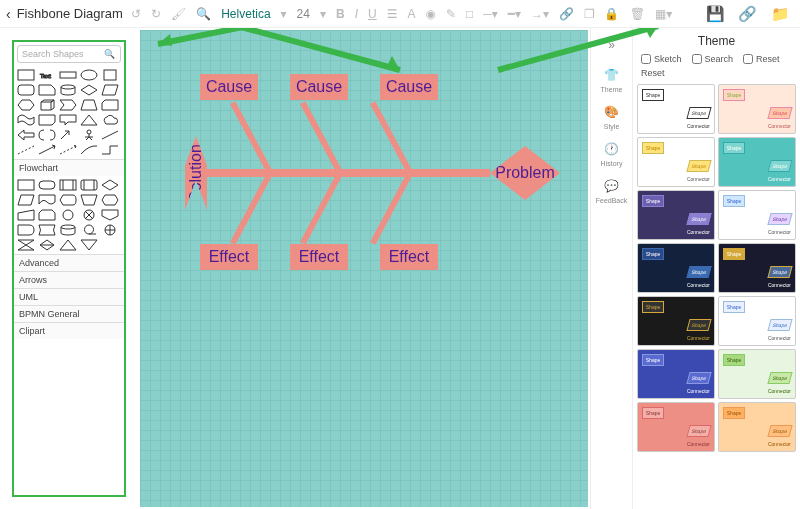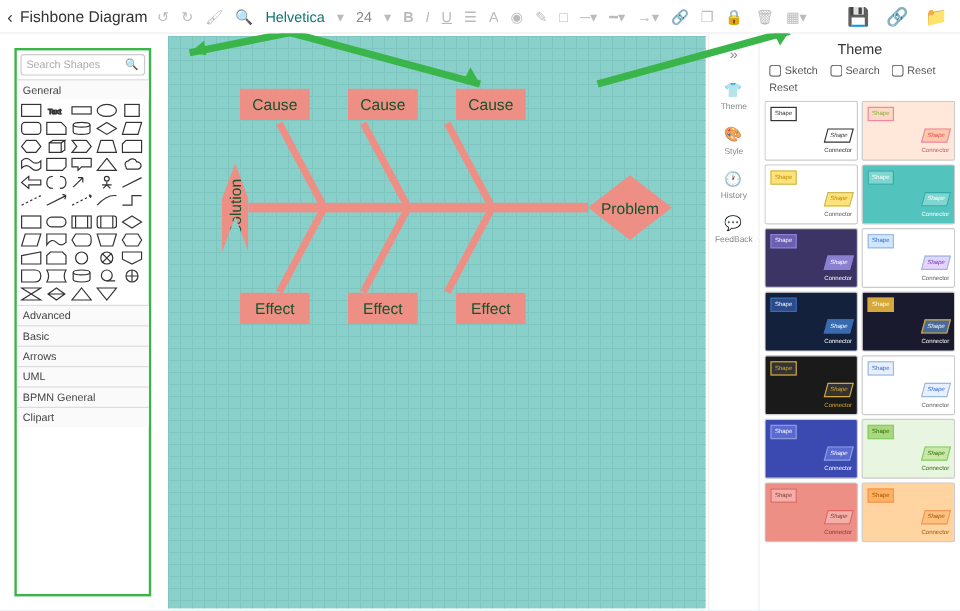--- a/index.html
+++ b/index.html
@@ -15,21 +15,21 @@
 .left{width:114px;border:2px solid #3ab54a;margin:12px;display:flex;flex-direction:column;font-size:9px;color:#444;overflow:hidden}
 .search{margin:3px;border:1px solid #ccc;border-radius:3px;height:18px;display:flex;align-items:center;padding:0 4px;font-size:9px;color:#aaa}
 .search .mag{margin-left:auto;color:#999}
 .cat{padding:3px 5px;border-top:1px solid #ddd;background:#fafafa;font-size:9px}
 .shapes{display:flex;flex-wrap:wrap;padding:2px;gap:1px}
 .sh{width:20px;height:14px;display:flex;align-items:center;justify-content:center}
 .sh svg{width:18px;height:12px}
 .sh svg *{stroke:#333;stroke-width:1;fill:none}
 .canvas-wrap{flex:1;background:#8ad0ca;position:relative;background-image:linear-gradient(#7fc5bf 1px,transparent 1px),linear-gradient(90deg,#7fc5bf 1px,transparent 1px);background-size:10px 10px;margin:2px}
 .diag{position:absolute;inset:0}
-.box{position:absolute;background:#ee8f85;display:flex;align-items:center;justify-content:center;font-size:13px;color:#14532d}
+.box{position:absolute;background:#ee8f85;display:flex;align-items:center;justify-content:center;font-size:16px;color:#4c1d95}
 .sol{left:45px;top:106px;width:22px;height:74px;writing-mode:vertical-rl;transform:rotate(180deg);background:linear-gradient(#ee8f85 0,#ee8f85 50%,transparent 50%),linear-gradient(to bottom right,transparent 49%,#ee8f85 50%) 0 0/11px 37px no-repeat,linear-gradient(to bottom left,transparent 49%,#ee8f85 50%) 11px 0/11px 37px no-repeat;background:#ee8f85;clip-path:polygon(0 0,100% 0,100% 60%,50% 100%,0 60%,0 0,50% 40%,100% 0)}
 .prob{left:350px;top:116px;width:70px;height:54px;clip-path:polygon(50% 0,100% 50%,50% 100%,0 50%)}
 .spine{position:absolute;left:67px;top:139px;width:283px;height:8px;background:#ee8f85}
 .rib{position:absolute;width:6px;height:78px;background:#ee8f85}
 .r1{left:108px;top:68px;transform:rotate(-28deg)}
 .r2{left:178px;top:68px;transform:rotate(-28deg)}
 .r3{left:248px;top:68px;transform:rotate(-28deg)}
 .r4{left:108px;top:140px;transform:rotate(28deg)}
 .r5{left:178px;top:140px;transform:rotate(28deg)}
 .r6{left:248px;top:140px;transform:rotate(28deg)}
@@ -97,21 +97,20 @@
   <span class="rt">🔗</span>
   <span class="rt">📁</span>
  </div>
 
  <div class="main">
   <div class="left">
    <div class="search">
           <span>Search Shapes</span>
           <span class="mag">🔍</span>
         </div>
-   <div class="cat">General</div>
    <div class="shapes">
     <span class="sh">
             <svg>
               <rect x="1" y="1" width="16" height="10"></rect>
             </svg>
           </span>
     <span class="sh">
             <svg>
               <text x="2" y="9" font-size="6" fill="#333" stroke="none">Text</text>
             </svg>
@@ -252,20 +251,21 @@
             <svg>
               <path d="M1 10Q9 1 17 2"></path>
             </svg>
           </span>
     <span class="sh">
             <svg>
               <path d="M1 10h8V2h8"></path>
             </svg>
           </span>
    </div>
+   <div class="cat">Flowchart</div>
    <div class="shapes">
     <span class="sh">
             <svg>
               <rect x="1" y="1" width="16" height="10"></rect>
             </svg>
           </span>
     <span class="sh">
             <svg>
               <rect x="1" y="2" width="16" height="8" rx="4"></rect>
             </svg>
@@ -382,21 +382,20 @@
             </svg>
           </span>
     <span class="sh">
             <svg>
               <path d="M1 1h16L9 11z"></path>
             </svg>
           </span>
    </div>
    <div class="cats">
     <div class="cat">Advanced</div>
-    <div class="cat">Basic</div>
     <div class="cat">Arrows</div>
     <div class="cat">UML</div>
     <div class="cat">BPMN General</div>
     <div class="cat">Clipart</div>
    </div>
   </div>
 
   <div class="canvas-wrap">
    <div class="diag">
     <div class="spine"></div>

